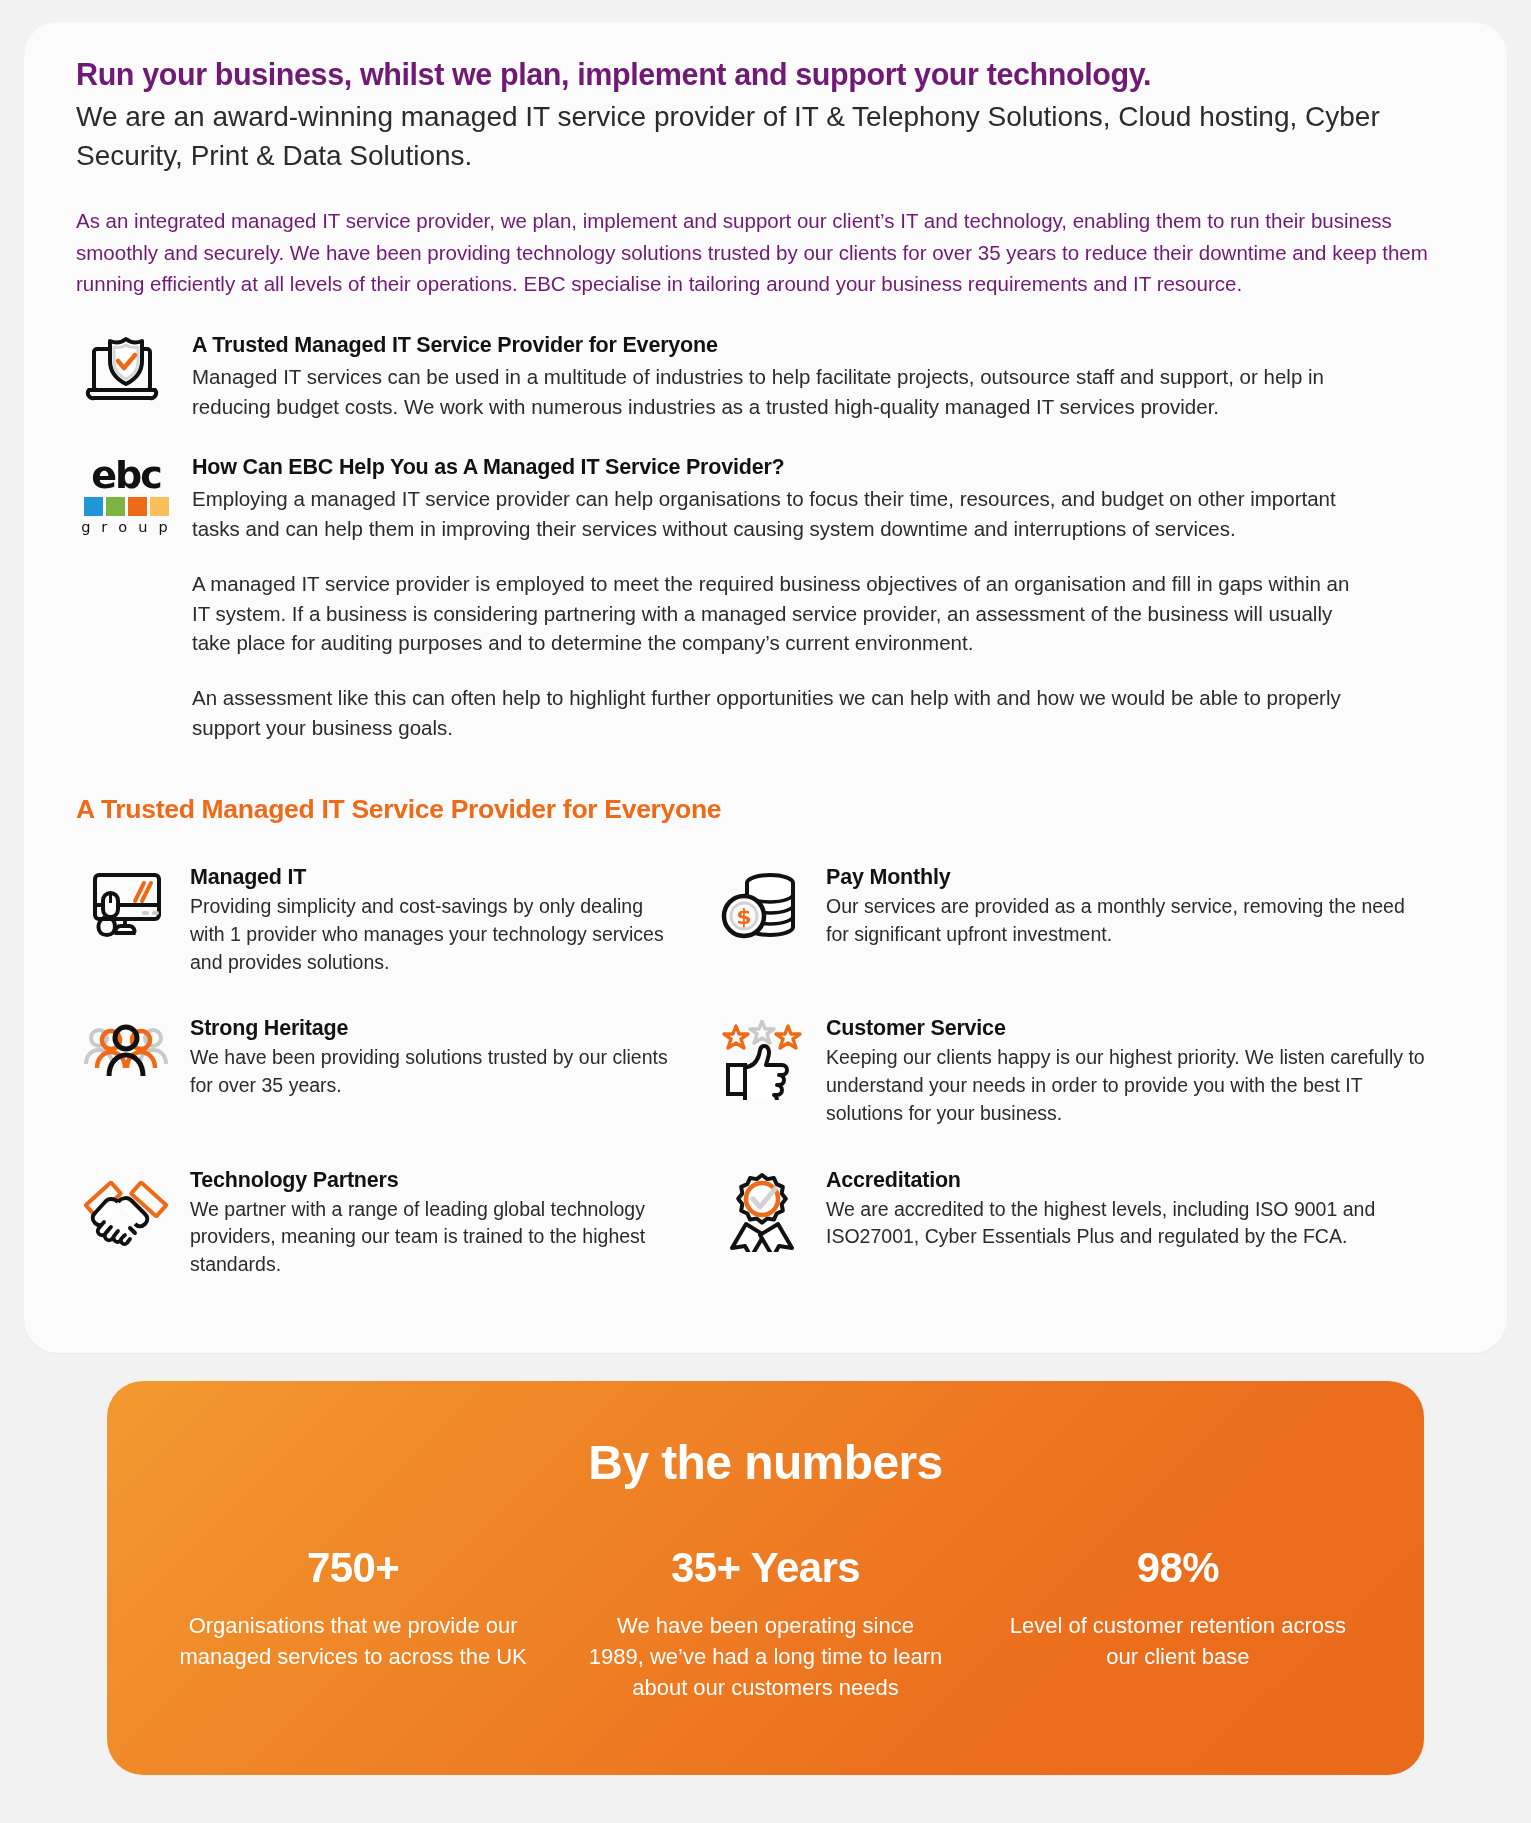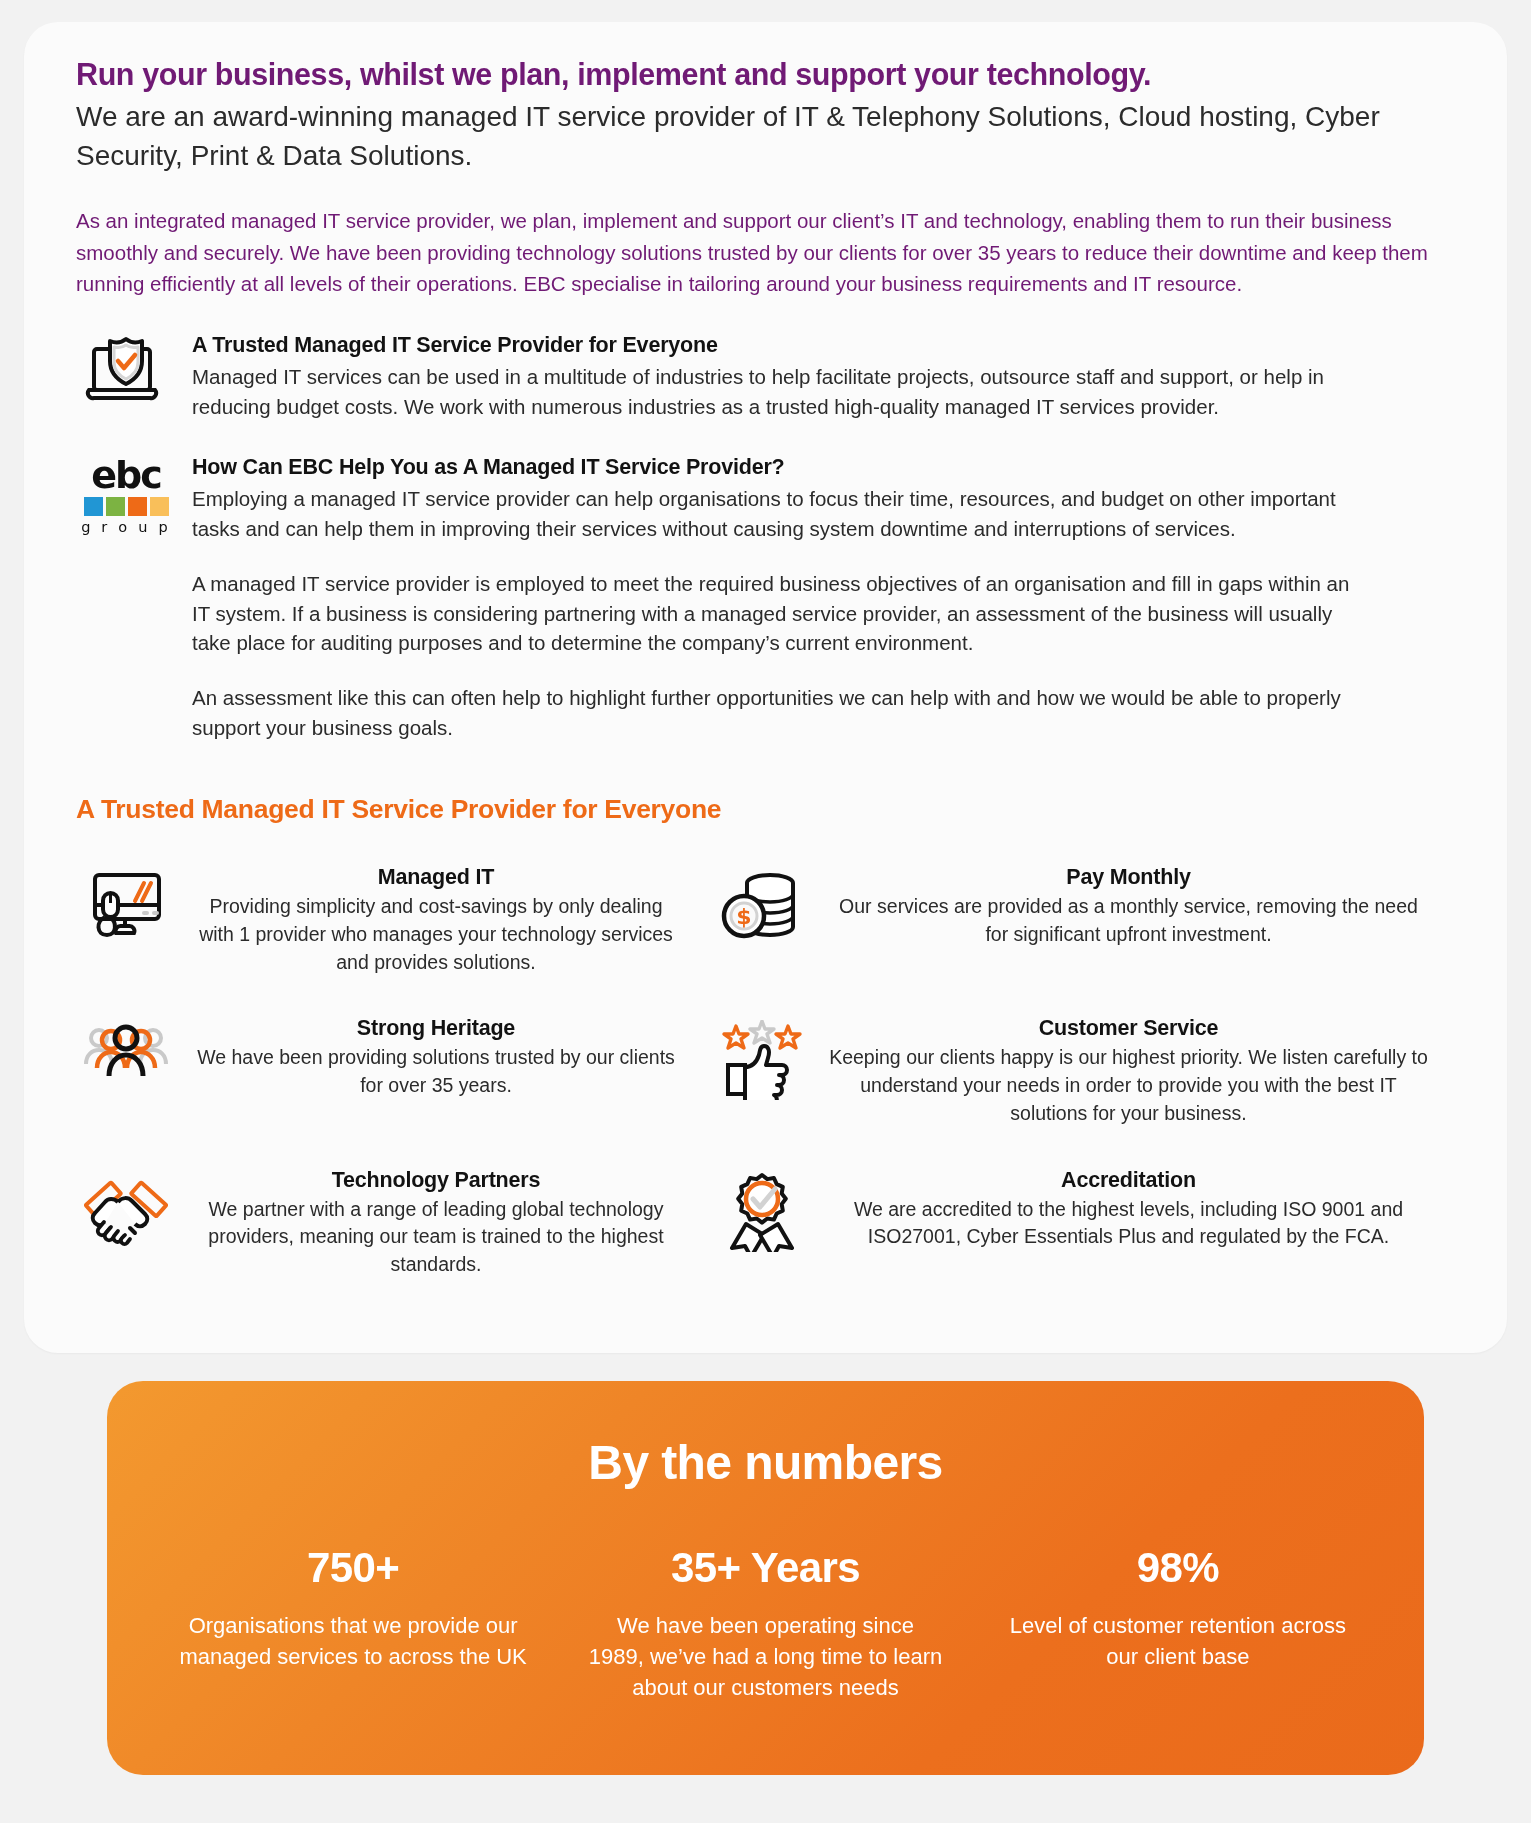--- a/index.html
+++ b/index.html
@@ -123,21 +123,21 @@
     align-items: flex-start;
     padding: 14px 30px 26px 0;
   }
   .feature .icon-slot {
     width: 100px;
     min-width: 100px;
     display: flex;
     justify-content: center;
     padding-top: 4px;
   }
-  .feature .f-body { padding-left: 14px; flex: 1; text-align: center; }
+  .feature .f-body { padding-left: 14px; flex: 1; }
   .feature h4 {
     font-size: 21.5px;
     font-weight: bold;
     color: #121212;
     margin: 0 0 3px 0;
     letter-spacing: -0.2px;
   }
   .feature p {
     font-size: 19.5px;
     line-height: 1.42;

